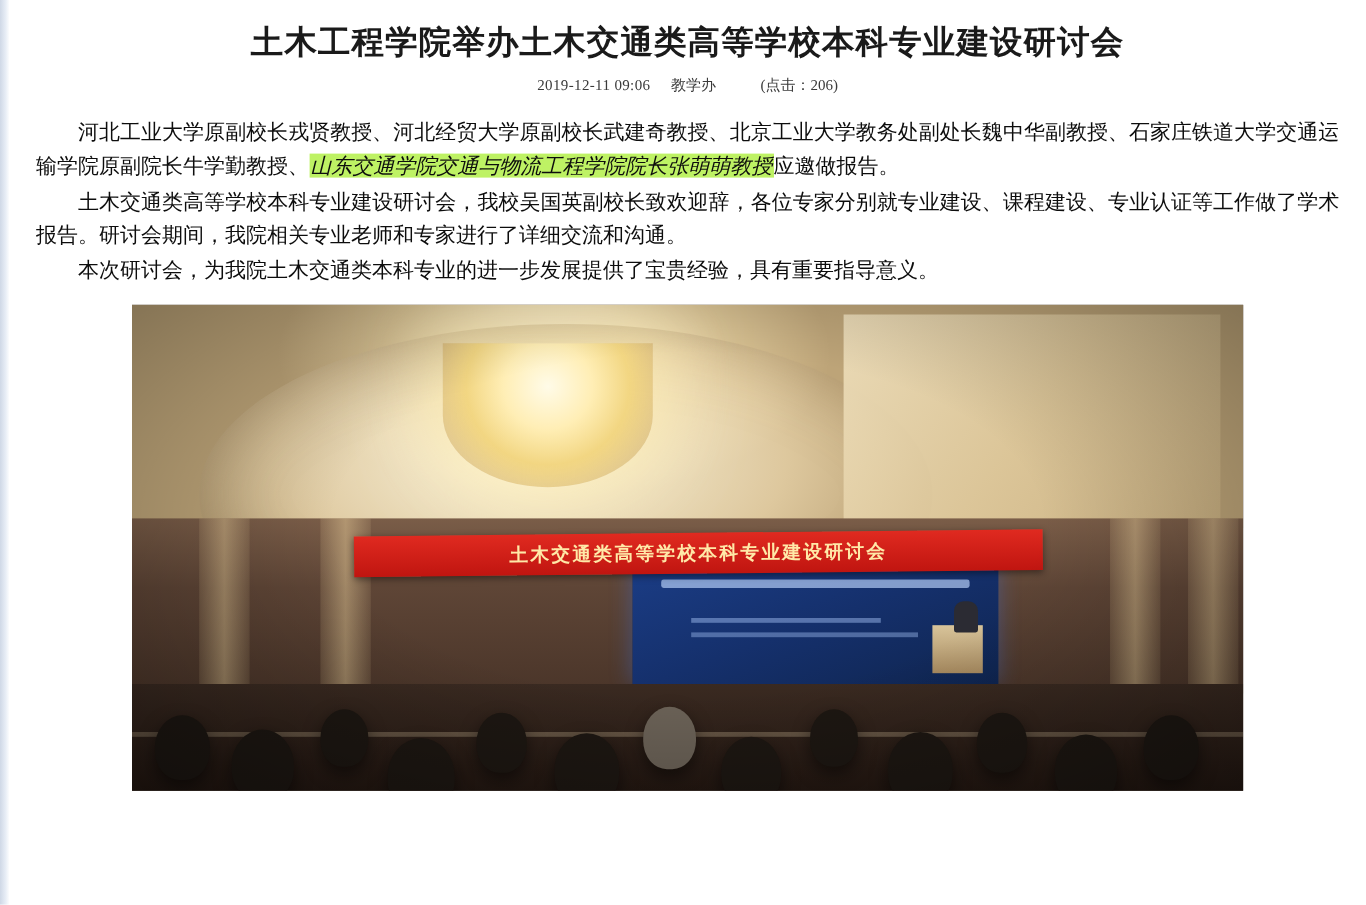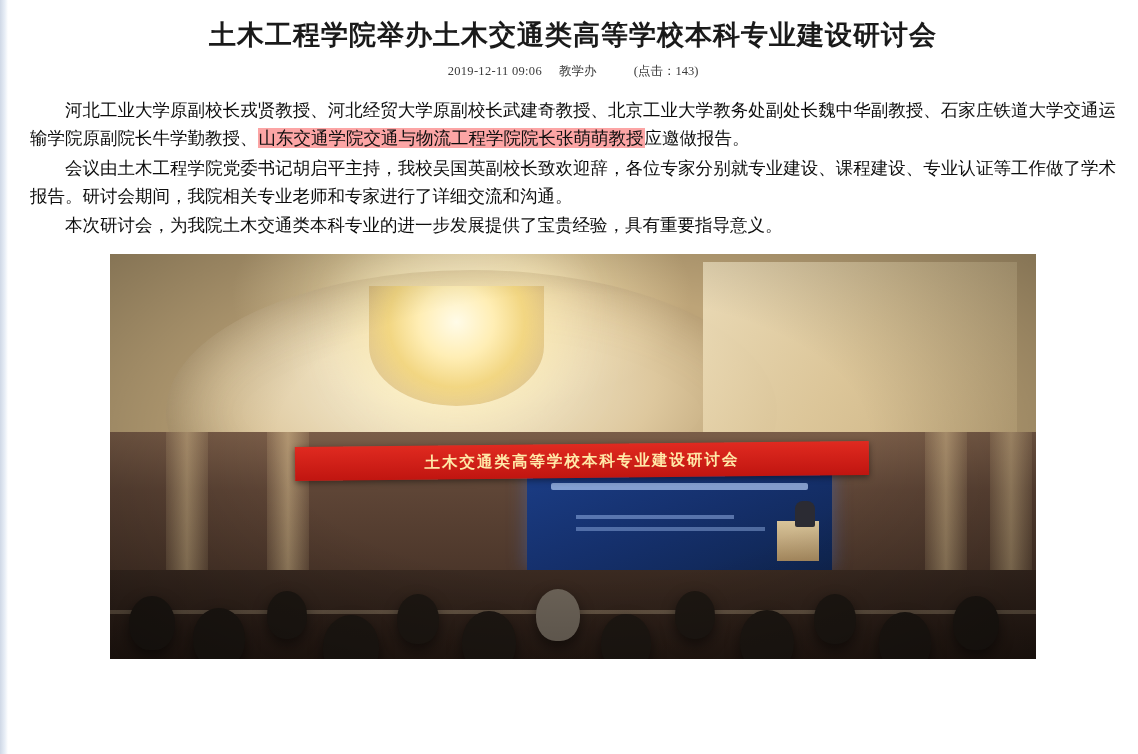--- a/index.html
+++ b/index.html
@@ -61,22 +61,23 @@
     line-height: 1.62;
     color: #0d0d0d;
     text-align: justify;
     font-family: "Liberation Serif", "DejaVu Serif", serif;
   }
   .body-text p {
     margin: 0 0 1px 0;
     text-indent: 2em;
   }
   .hl {
-    background: #fca5a5;
+    background: #bef264;
     padding: 0 1px;
+    font-style: italic;
   }
 
   .photo-wrap {
     margin: 14px auto 0 auto;
     width: 926px;
     height: 405px;
     position: relative;
     overflow: hidden;
     background: #2a1e18;
   }
@@ -185,28 +186,28 @@
 
 <div class="left-rail"></div>
 
 <div class="page">
 
   <h1 class="article-title">土木工程学院举办土木交通类高等学校本科专业建设研讨会</h1>
 
   <div class="meta-row">
     <span class="meta-date">2019-12-11 09:06</span>
     <span class="meta-dept">教学办</span>
-    <span class="meta-hits">(点击：143)</span>
+    <span class="meta-hits">(点击：206)</span>
   </div>
 
   <div class="body-text">
     <p>
       <span>河北工业大学原副校长戎贤教授、河北经贸大学原副校长武建奇教授、北京工业大学教务处副处长魏中华副教授、石家庄铁道大学交通运输学院原副院长牛学勤教授、</span><span class="hl">山东交通学院交通与物流工程学院院长张萌萌教授</span><span>应邀做报告。</span>
     </p>
-    <p>会议由土木工程学院党委书记胡启平主持，我校吴国英副校长致欢迎辞，各位专家分别就专业建设、课程建设、专业认证等工作做了学术报告。研讨会期间，我院相关专业老师和专家进行了详细交流和沟通。</p>
+    <p>土木交通类高等学校本科专业建设研讨会，我校吴国英副校长致欢迎辞，各位专家分别就专业建设、课程建设、专业认证等工作做了学术报告。研讨会期间，我院相关专业老师和专家进行了详细交流和沟通。</p>
     <p>本次研讨会，为我院土木交通类本科专业的进一步发展提供了宝贵经验，具有重要指导意义。</p>
   </div>
 
   <div class="photo-wrap">
     <div class="ph-ceiling"></div>
     <div class="ph-ceiling-ring"></div>
     <div class="ph-ceiling-panel"></div>
     <div class="ph-chandelier"></div>
 
     <div class="ph-wall"></div>

